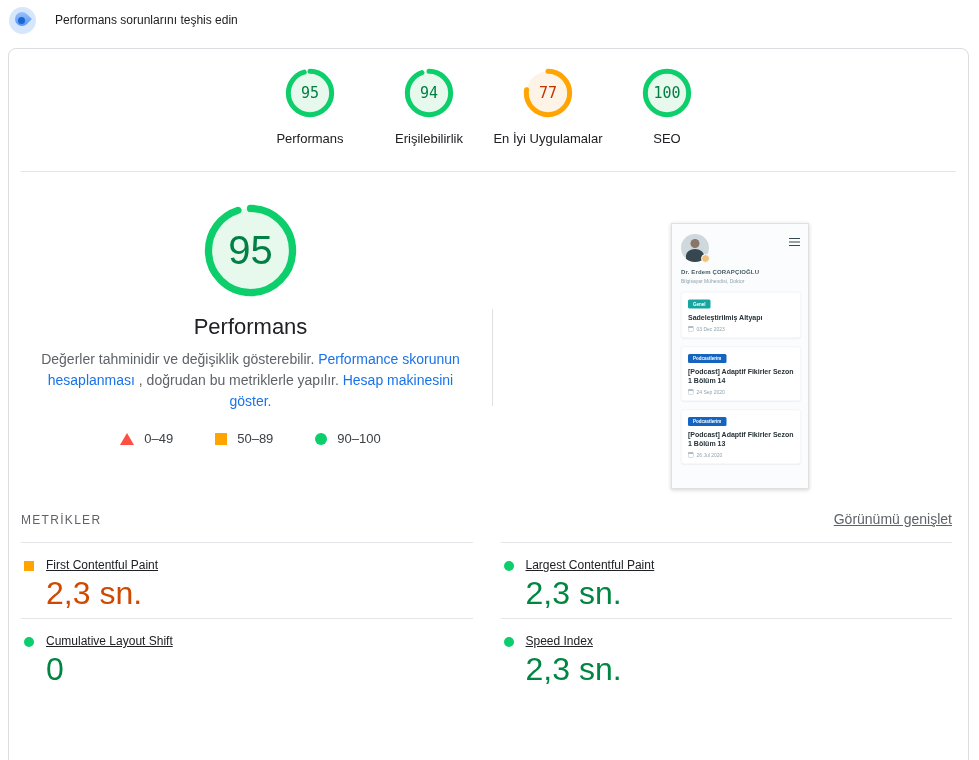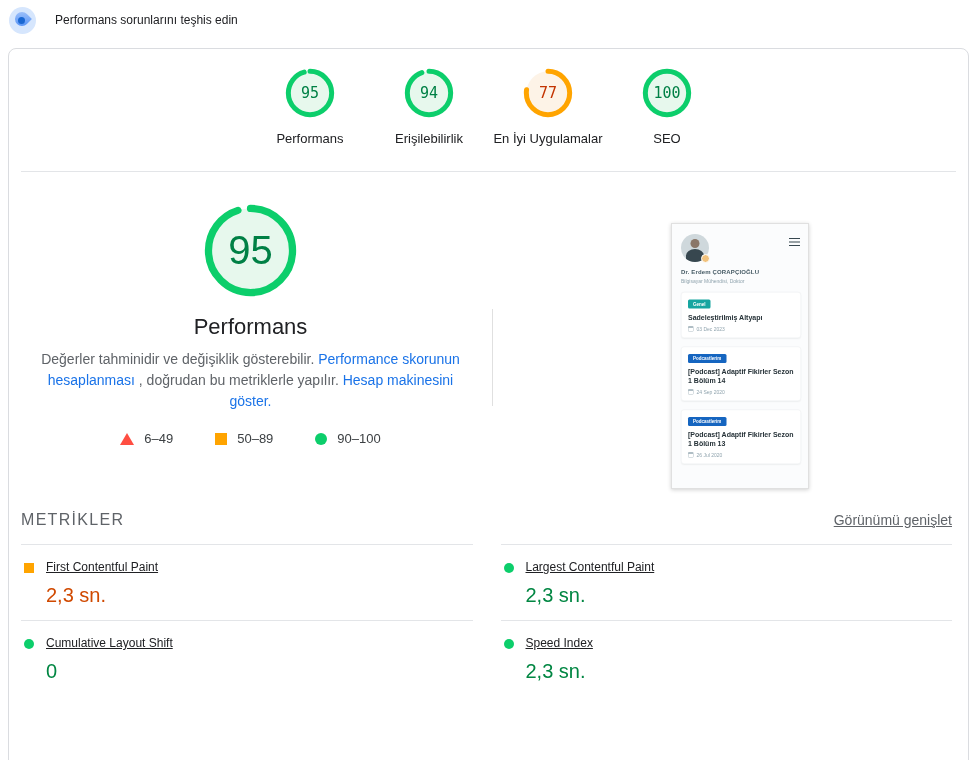--- a/index.html
+++ b/index.html
@@ -82,30 +82,30 @@
   .t-badge{display:inline-block;padding:4px 10px;border-radius:3px;color:#fff;font-size:9px;font-weight:bold;}
   .badge-teal{background:#16a5a0;}
   .badge-blue{background:#1565c0;}
   .t-title{margin-top:9px;font-size:14px;font-weight:bold;color:#263238;line-height:17px;}
   .t-date{margin-top:9px;display:flex;align-items:center;gap:6px;font-size:10px;color:#90a4ae;}
   .cal{width:11px;height:11px;border:1.5px solid #b0bec5;border-radius:2px;border-top-width:4px;}
 
   
   .metrics{position:absolute;left:12px;right:16px;top:462px;}
   .metrics-head{display:flex;justify-content:space-between;align-items:baseline;padding:0 0 0 0;}
-  .metrics-title{font-size:16px;letter-spacing:1.3px;color:var(--muted);}
+  .metrics-title{font-size:12px;letter-spacing:1.3px;color:var(--muted);}
   .expand-link{font-size:14px;color:var(--muted);cursor:pointer;text-decoration:underline;}
   .metrics-grid{display:grid;grid-template-columns:1fr 1fr;column-gap:28px;margin-top:15px;}
   .metric-cell{border-top:1px solid var(--rule);padding:14px 0 11px 25px;position:relative;}
   .metric-cell.empty{border-top:none;}
   .metric-icon{position:absolute;left:3px;top:18px;width:10px;height:10px;}
   .metric-icon.square{background:var(--avg);}
   .metric-icon.circle{background:var(--good);border-radius:50%;}
   .metric-name{font-size:12px;line-height:16px;color:var(--text);text-decoration:underline;}
-  .metric-value{margin-top:7px;font-size:20px;line-height:27px;}
+  .metric-value{margin-top:7px;font-size:32px;line-height:27px;}
   .metric-value.average{color:var(--value-avg);}
   .metric-value.good{color:var(--value-good);}
 </style>
 </head>
 <body>
 
 <div class="header">
   <div class="psi-logo">
     <div class="drop"></div>
     <div class="dot"></div>
@@ -166,21 +166,21 @@
         <circle class="gauge-bg" cx="60" cy="60" r="52"></circle>
         <circle class="gauge-arc" cx="60" cy="60" r="52" fill="none" stroke-width="9" stroke-linecap="round" transform="rotate(-90 60 60)" stroke-dasharray="310.38935417467155 326.7256359733385"></circle>
       </svg>
       <div class="big-score">95</div>
     </div>
     <div class="perf-title">Performans</div>
     <div class="perf-desc"><span>Değerler tahminidir ve değişiklik gösterebilir. </span><a>Performance skorunun hesaplanması</a><span> , doğrudan bu metriklerle yapılır. </span><a>Hesap makinesini göster.</a></div>
     <div class="legend">
       <div class="legend-item">
         <span class="shape-tri"></span>
-        <span>6–49</span>
+        <span>0–49</span>
       </div>
       <div class="legend-item">
         <span class="shape-sq"></span>
         <span>50–89</span>
       </div>
       <div class="legend-item">
         <span class="shape-ci"></span>
         <span>90–100</span>
       </div>
     </div>

